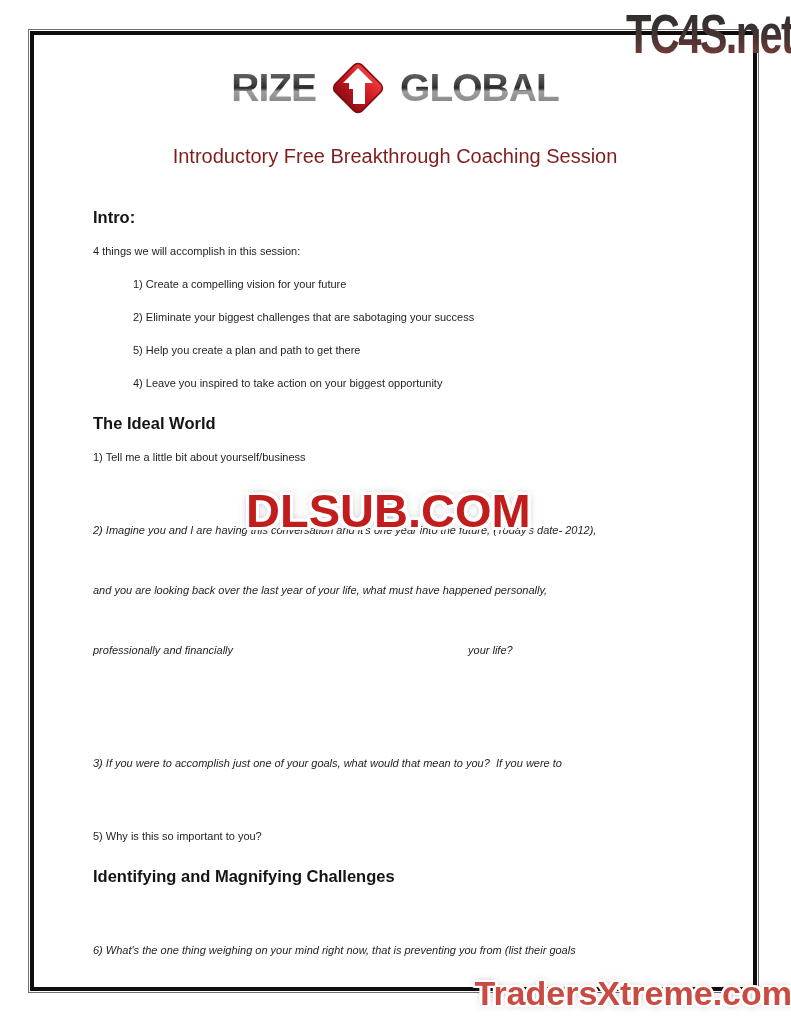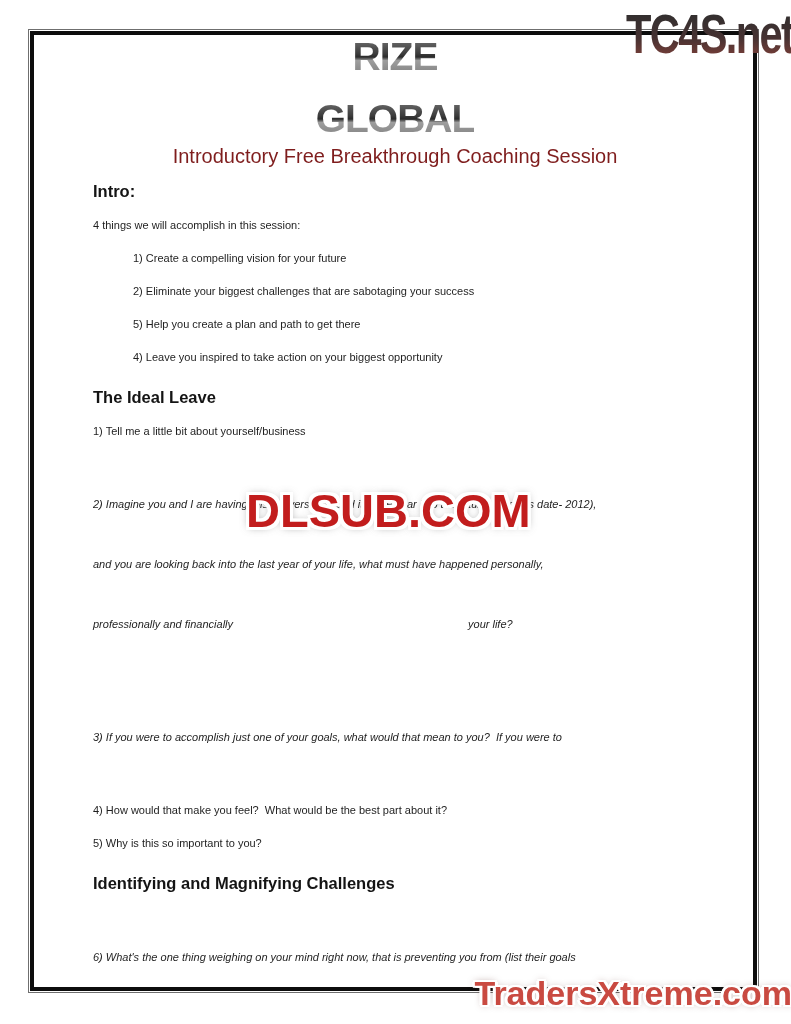--- a/index.html
+++ b/index.html
@@ -21,39 +21,38 @@
     background:#ffffff;
   }
   .content{
     padding:0 26px 0 59px;
   }
   
   .logo{
     margin:18px 30px 0 0;
     display:flex;align-items:center;justify-content:center;gap:9px;
     height:70px;
-    flex-direction:column;
   }
   .logo-word{
     font-weight:900;font-size:39px;letter-spacing:-1px;
     background:linear-gradient(180deg,#7d7d7d 0%,#3d3d3d 42%,#2b2b2b 50%,#9e9e9e 58%,#7a7a7a 100%);
     -webkit-background-clip:text;background-clip:text;color:transparent;
   }
   .diamond{width:66px;height:66px;display:block;}
   
   .title{
     margin:20px 30px 0 0;
     text-align:center;
     font-size:20px;line-height:26px;color:#7f1d1d;
   }
   .h2{
     margin:20px 0 0 0;
     font-size:16.5px;line-height:21px;font-weight:bold;color:#141414;
   }
-  .h2.first{margin-top:12px;}
+  .h2.first{margin-top:38px;}
   .para{
     margin:13px 0 0 0;
     font-size:11px;line-height:20px;
     white-space:pre;
   }
   .para .line{white-space:pre;font-style:italic;}
   .indent{margin-left:40px;}
   .covered-gap{display:inline-block;width:235px;height:1px;}
   
   .wm{position:absolute;font-weight:900;pointer-events:none;}
@@ -114,31 +113,30 @@
 
       <div class="title">Introductory Free Breakthrough Coaching Session</div>
 
       <div class="h2 first">Intro:</div>
       <div class="para">4 things we will accomplish in this session:</div>
       <div class="para indent">1) Create a compelling vision for your future</div>
       <div class="para indent">2) Eliminate your biggest challenges that are sabotaging your success</div>
       <div class="para indent">5) Help you create a plan and path to get there</div>
       <div class="para indent">4) Leave you inspired to take action on your biggest opportunity</div>
 
-      <div class="h2">The Ideal Leave</div>
+      <div class="h2">The Ideal World</div>
       <div class="para">1) Tell me a little bit about yourself/business</div>
       <div class="para">
         <div class="line">2) Imagine you and I are having this conversation and it's one year into the future, (Today's date- 2012),</div>
-        <div class="line">and you are looking back into the last year of your life, what must have happened personally,</div>
+        <div class="line">and you are looking back over the last year of your life, what must have happened personally,</div>
         <div class="line"><span>professionally and financially</span><span class="covered-gap"></span><span>your life?</span></div>
       </div>
       <div class="para">
         <div class="line">3) If you were to accomplish just one of your goals, what would that mean to you?  If you were to</div>
       </div>
-      <div class="para">4) How would that make you feel?  What would be the best part about it?</div>
       <div class="para">5) Why is this so important to you?</div>
 
       <div class="h2">Identifying and Magnifying Challenges</div>
       <div class="para">
         <div class="line">6) What's the one thing weighing on your mind right now, that is preventing you from (list their goals</div>
         
       </div>
 
     </div>
   </div>

